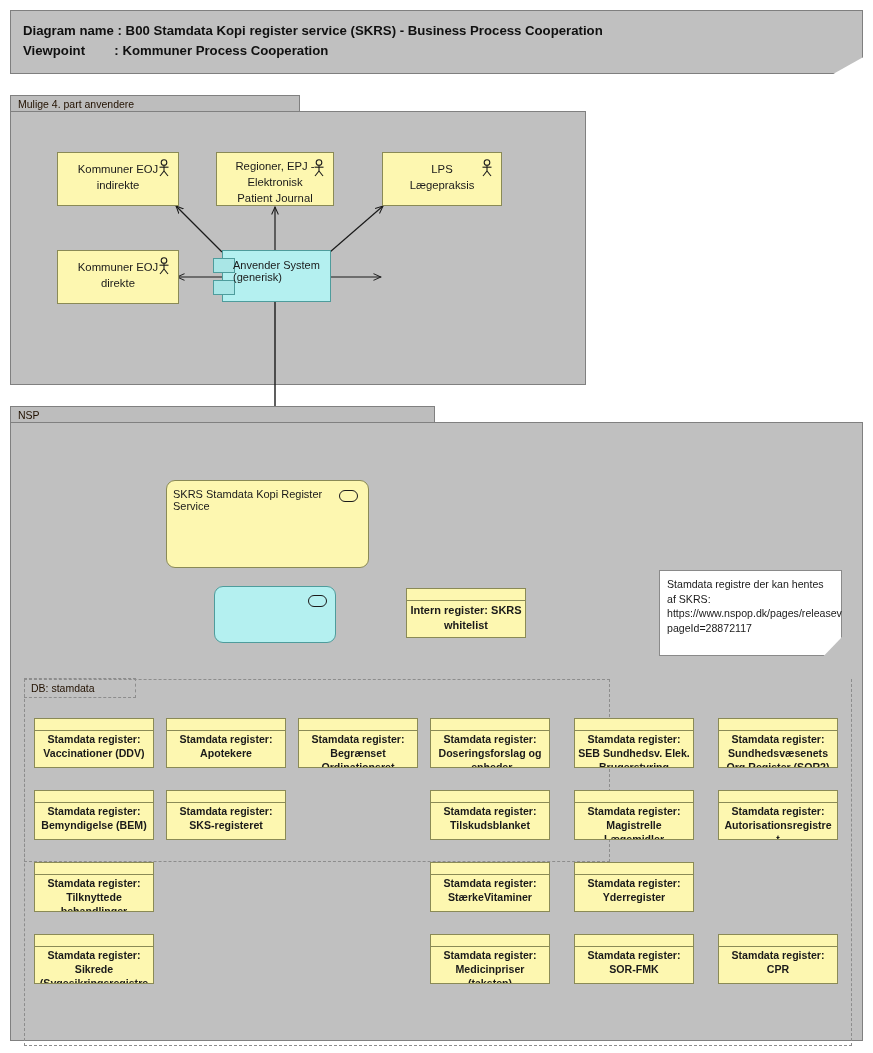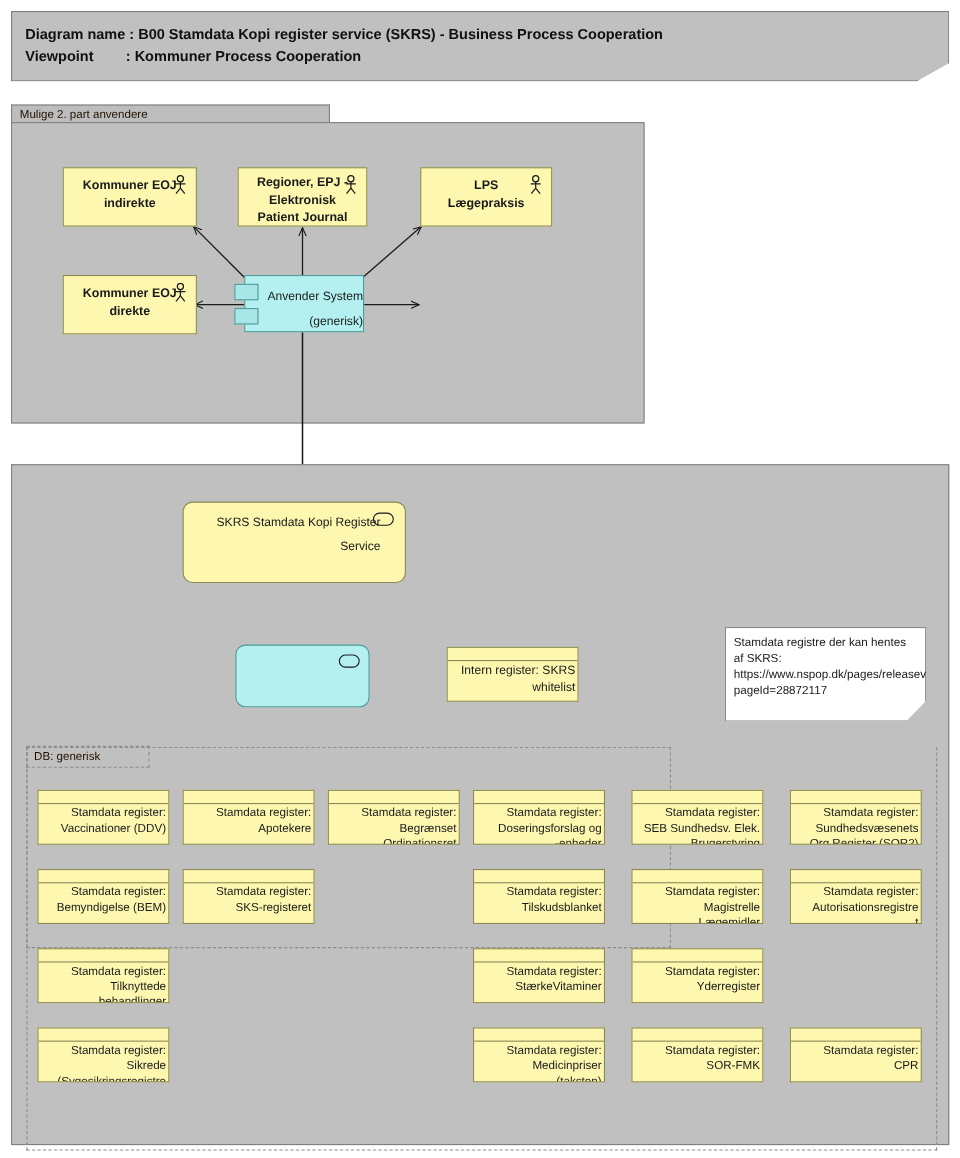--- a/index.html
+++ b/index.html
@@ -28,50 +28,50 @@
   .group-body{background:#c0c0c0;border:1px solid #808080;}
   .group-tab{
     background:#bdbdbd;border:1px solid #808080;border-bottom:none;
     font-size:10.5px;color:#221100;padding:2px 0 0 7px;box-sizing:border-box;
   }
 
   
   .yellow{background:#fdf7b0;border:1px solid #8a8a56;}
   .cyan{background:#b4f0f0;border:1px solid #4e9c9c;}
   .node-text{
-    position:absolute;left:0;right:0;text-align:right;
-    font-size:11px;color:#1a1a1a;line-height:22px;
+    position:absolute;left:0;right:0;text-align:left;
+    font-size:11px;color:#1a1a1a;line-height:12px;
   }
 
   
   .actorbox{background:#fdf7b0;border:1px solid #8a8a56;}
   .actorbox .lbl{
     position:absolute;left:6px;right:6px;top:8px;text-align:center;
-    font-size:11.3px;color:#1a1a1a;line-height:16px;font-weight:bold;
+    font-size:11.3px;color:#1a1a1a;line-height:16px;
   }
   .actor-icon{position:absolute;right:7px;top:6px;width:14px;height:18px;}
 
   
   .comp-tab{
     position:absolute;left:-10px;width:20px;height:13px;
     background:#a9e6e6;border:1px solid #4e9c9c;
   }
 
   
   .svc-oval{
     position:absolute;width:17px;height:10px;border:1.6px solid #1a1a1a;
     border-radius:6px;background:transparent;
   }
 
   
   .reg{background:#fdf7b0;border:1px solid #8a8a56;overflow:hidden;}
   .reg .strip{position:absolute;left:0;right:0;top:0;height:11px;border-bottom:1px solid #8a8a56;}
   .reg .body{
-    position:absolute;left:2px;right:2px;top:13px;text-align:right;
-    font-size:10.6px;color:#1a1a1a;line-height:14.2px;
+    position:absolute;left:2px;right:2px;top:13px;text-align:center;
+    font-size:10.6px;color:#1a1a1a;line-height:14.2px;font-weight:bold;
   }
 
   
   .dbgroup{border:1.3px dashed #8d8d8d;}
   .dbgroup-tab{
     position:absolute;left:-1px;top:-1px;width:112px;height:20px;
     border:1.3px dashed #8d8d8d;border-bottom:1px dashed #8d8d8d;
     font-size:10.5px;color:#221100;padding:3px 0 0 6px;box-sizing:border-box;
   }
 
@@ -90,21 +90,21 @@
 </head>
 <body>
 
 <div class="canvas">
 
   <div class="abs title-banner">
     <div class="inner">Diagram name : B00 Stamdata Kopi register service (SKRS) - Business Process Cooperation</div>
     <div class="tl2">Viewpoint        : Kommuner Process Cooperation</div>
   </div>
 
-  <div class="abs group-tab" style="left:10px;top:95px;width:290px;height:17px;">Mulige 2. part anvendere</div>
+  <div class="abs group-tab" style="left:10px;top:95px;width:290px;height:17px;">Mulige 4. part anvendere</div>
   <div class="abs group-body" style="left:10px;top:111px;width:576px;height:274px;"></div>
 
   <svg class="wires">
     <defs>
       <marker id="ah" viewBox="0 0 10 10" refX="9" refY="5" markerWidth="7" markerHeight="7" orient="auto-start-reverse">
         <path d="M0,1 L9,5 L0,9" fill="none" stroke="#1a1a1a" stroke-width="1.2"></path>
       </marker>
       <marker id="ahf" viewBox="0 0 10 10" refX="9" refY="5" markerWidth="6" markerHeight="6" orient="auto-start-reverse">
         <path d="M0,0.5 L9,5 L0,9.5 z" fill="#1a1a1a"></path>
       </marker>
@@ -180,23 +180,24 @@
   </div>
 
 
   <div class="abs cyan" style="left:222px;top:250px;width:109px;height:52px;">
     <div class="comp-tab" style="top:7px;"></div>
     <div class="comp-tab" style="top:29px;"></div>
     <div class="node-text" style="top:8px;left:10px;white-space:pre-line;">Anvender System
 (generisk)</div>
   </div>
 
+  <div class="abs group-tab" style="left:10px;top:406px;width:425px;height:17px;">NSP</div>
   <div class="abs group-body" style="left:10px;top:422px;width:853px;height:619px;"></div>
 
-  <div class="abs yellow" style="left:166px;top:456px;width:203px;height:74px;border-radius:9px;">
+  <div class="abs yellow" style="left:166px;top:480px;width:203px;height:88px;border-radius:9px;">
     <div class="node-text" style="top:7px;left:6px;right:22px;white-space:pre-line;">SKRS Stamdata Kopi Register
 Service</div>
     <div class="svc-oval" style="right:10px;top:9px;"></div>
   </div>
 
 
   <div class="abs cyan" style="left:214px;top:586px;width:122px;height:57px;border-radius:9px;">
     <div class="svc-oval" style="right:8px;top:8px;"></div>
   </div>
 
@@ -205,21 +206,21 @@
     <div class="body" style="top:14px;font-size:11px;line-height:14.5px;white-space:pre-line;">Intern register: SKRS
 whitelist</div>
   </div>
 
   <div class="abs note" style="left:659px;top:570px;width:183px;height:86px;">
     <div class="txt">Stamdata registre der kan hentes af SKRS: https://www.nspop.dk/pages/releaseview.action?pageId=28872117</div>
   </div>
 
   <div class="abs dbgroup" style="left:24px;top:679px;width:586px;height:183px;"></div>
   <div class="abs dbgroup" style="left:24px;top:679px;width:828px;height:367px;border-top:none;">
-    <div class="dbgroup-tab">DB: generisk</div>
+    <div class="dbgroup-tab">DB: stamdata</div>
   </div>
   <div class="abs" style="left:25px;top:678px;width:585px;height:2px;background:transparent;"></div>
 
   <div class="abs" id="register-layer" style="left:0;top:0;width:873px;height:1053px;">
       <div class="abs reg" style="left: 34px; top: 718px; width: 120px; height: 50px;">
         <div class="strip"></div>
         <div class="body" style="white-space: pre-line;">Stamdata register:
 Vaccinationer (DDV)</div>
       </div>
       <div class="abs reg" style="left: 166px; top: 718px; width: 120px; height: 50px;">

